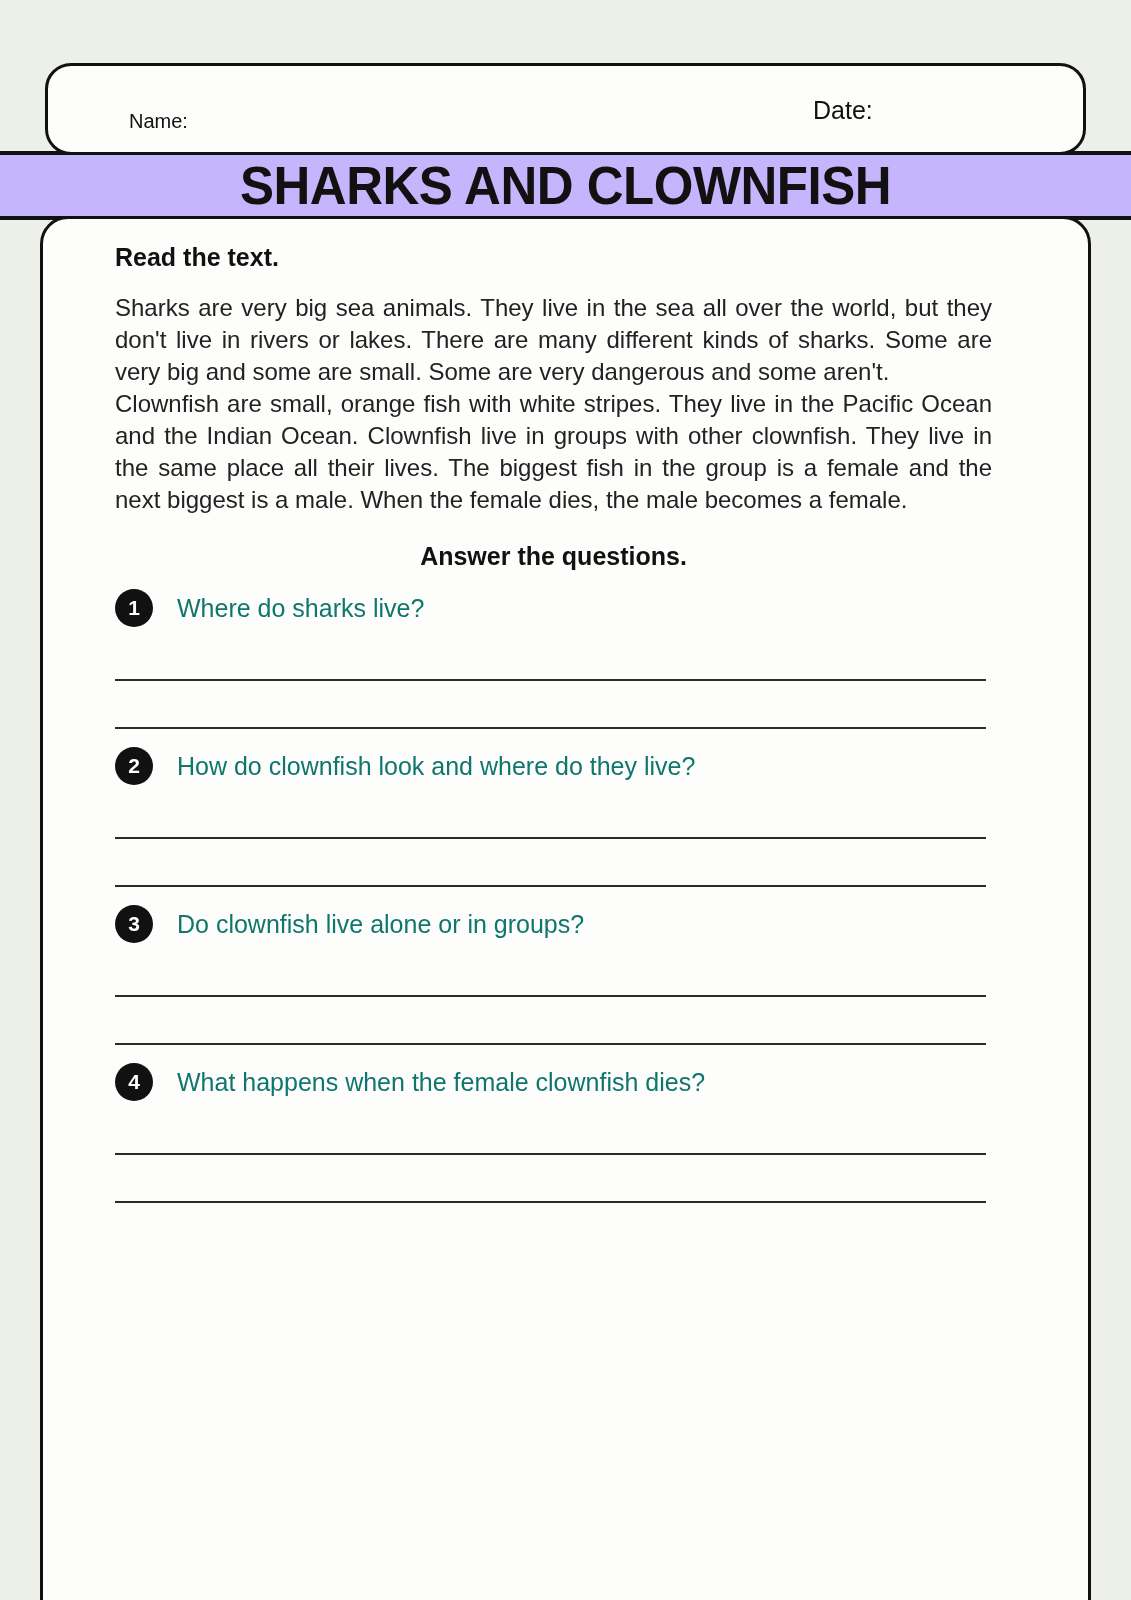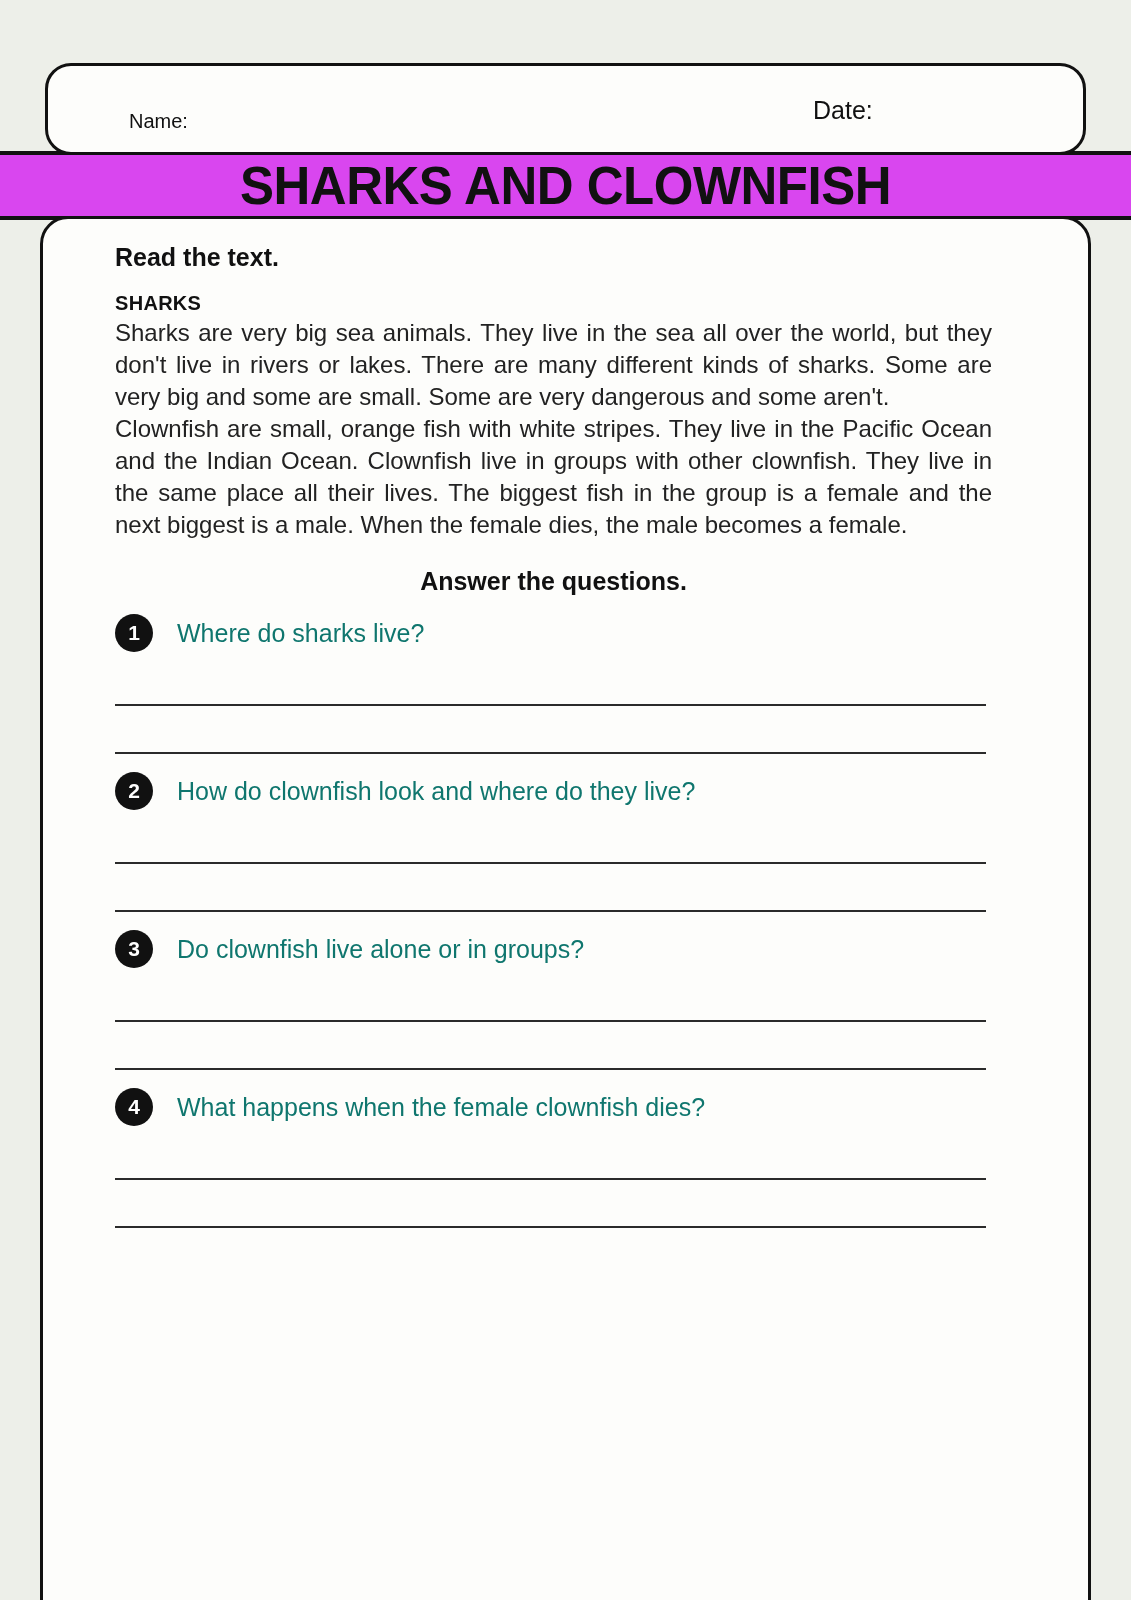--- a/index.html
+++ b/index.html
@@ -47,21 +47,21 @@
   
   .title-band {
     position: absolute;
     left: 0;
     top: 151px;
     width: 100%;
     height: 69px;
     box-sizing: border-box;
     border-top: 4px solid #111;
     border-bottom: 4px solid #111;
-    background: #d946ef;
+    background: #c4b5fd;
     display: flex;
     align-items: center;
     justify-content: center;
     z-index: 2;
   }
   .worksheet-title {
     font-size: 51px;
     font-weight: 900;
     letter-spacing: -0.5px;
     transform: scaleY(1.04);
@@ -150,21 +150,20 @@
   </div>
 
   <div class="title-band">
     <div class="worksheet-title">SHARKS AND CLOWNFISH</div>
   </div>
 
   <div class="main-box">
 
     <div class="read-label">Read the text.</div>
 
-    <div class="section-heading">SHARKS</div>
     <p class="section-text">Sharks are very big sea animals. They live in the sea all over the world, but they don't live in rivers or lakes. There are many different kinds of sharks. Some are very big and some are small. Some are very dangerous and some aren't.</p>
 
     <p class="section-text">Clownfish are small, orange fish with white stripes. They live in the Pacific Ocean and the Indian Ocean. Clownfish live in groups with other clownfish. They live in the same place all their lives. The biggest fish in the group is a female and the next biggest is a male. When the female dies, the male becomes a female.</p>
 
     <div class="answer-label">Answer the questions.</div>
 
     <div class="question-block">
       <div class="question-row">
         <div class="q-circle">1</div>
         <div class="q-text">Where do sharks live?</div>

